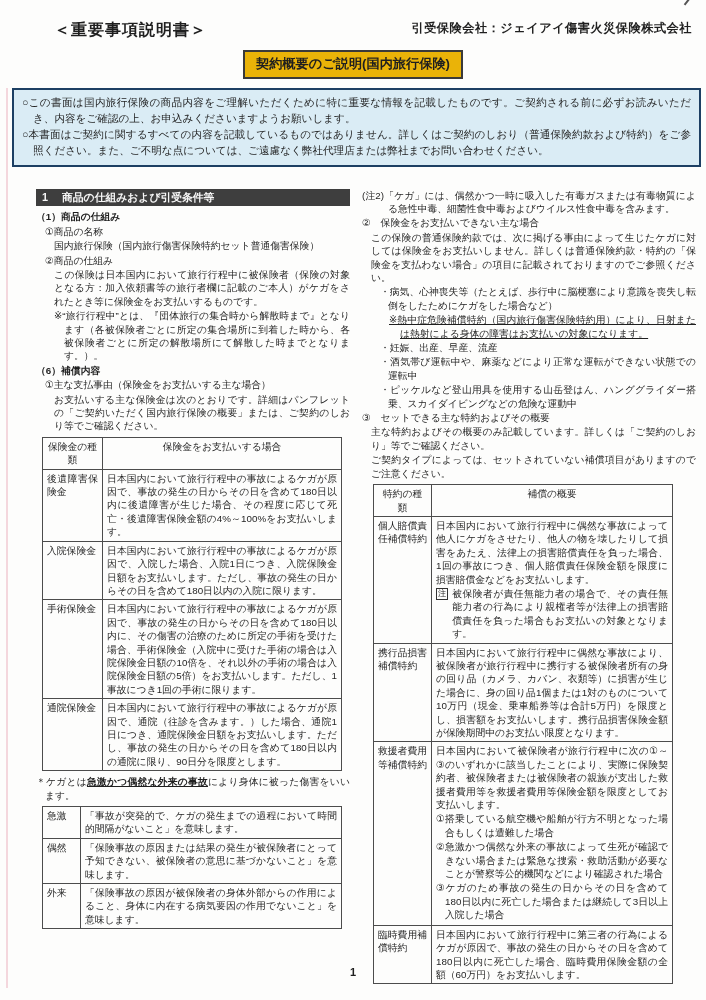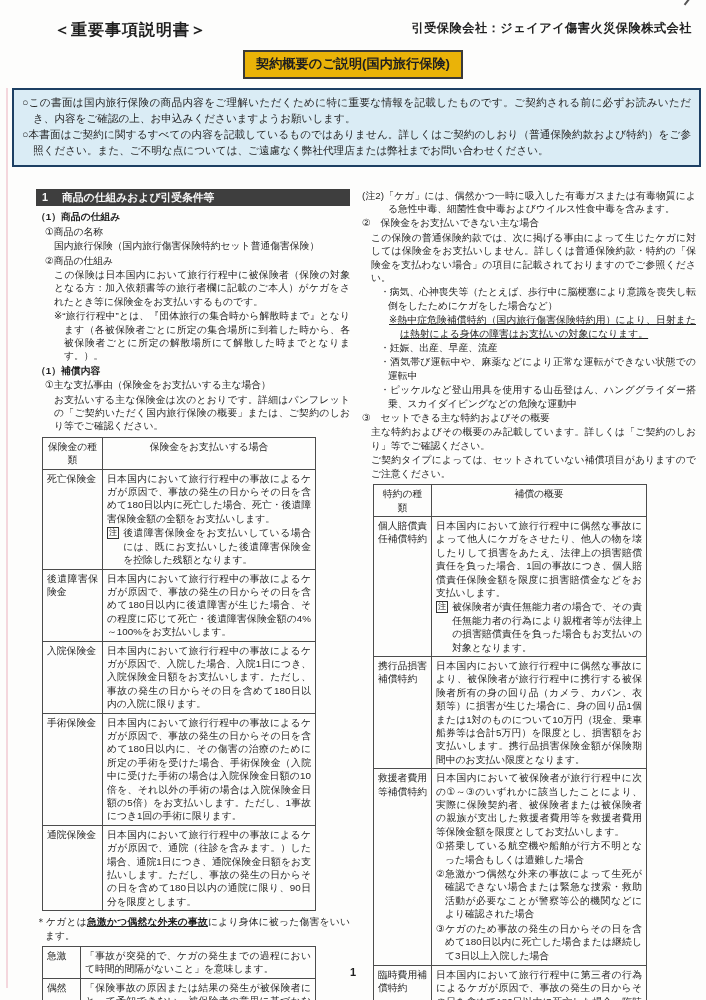--- a/index.html
+++ b/index.html
@@ -31,21 +31,21 @@
   .section-bar{background:#3e3e3e;color:#f7f7f7;font-weight:bold;font-size:10.8px;padding:1px 6px 2px;display:flex;margin-bottom:4px;}
   .section-bar .num{width:20px;}
   .bold{font-weight:bold;}
   .ind1{padding-left:9px;}
   .ind2{padding-left:18px;}
   .hang10{text-indent:-10px;padding-left:28px;}
   .hangnote{text-indent:-26px;padding-left:26px;}
   .bullet{text-indent:-8px;padding-left:26px;}
   .subnote{text-indent:-11px;padding-left:38px;text-decoration:underline;}
   
-  table{border-collapse:collapse;margin:4px 0 4px 6px;width:274px;table-layout:fixed;}
+  table{border-collapse:collapse;margin:4px 0 4px 6px;width:300px;table-layout:fixed;}
   th,td{border:1px solid #4c4c4c;padding:2px 4px;vertical-align:top;font-size:9.8px;line-height:1.37;text-align:justify;}
   th{text-align:center;font-weight:normal;}
   .t1-col1{width:60px;}
   .t2-col1{width:38px;}
   .t3-col1{width:58px;}
   .right-table{margin-left:11px;}
   td p{margin:0;}
   .note-line{display:flex;margin-top:1px;}
   .note-mark{flex:0 0 auto;border:1px solid #333;font-size:8.2px;line-height:1.2;padding:0 1px;margin:1px 4px 0 0;height:fit-content;}
   .note-text{flex:1;text-align:justify;}
@@ -81,45 +81,35 @@
         <span class="num">1</span>
         <span>商品の仕組みおよび引受条件等</span>
       </div>
 
       <p class="bold">（1）商品の仕組み</p>
       <p class="ind1">①商品の名称</p>
       <p class="ind2">国内旅行保険（国内旅行傷害保険特約セット普通傷害保険）</p>
       <p class="ind1">②商品の仕組み</p>
       <p class="ind2">この保険は日本国内において旅行行程中に被保険者（保険の対象となる方：加入依頼書等の旅行者欄に記載のご本人）がケガをされたとき等に保険金をお支払いするものです。</p>
       <p class="ind2 hang10">※“旅行行程中”とは、『団体旅行の集合時から解散時まで』となります（各被保険者ごとに所定の集合場所に到着した時から、各被保険者ごとに所定の解散場所にて解散した時までとなります。）。</p>
-      <p class="bold">（1）補償内容</p>
+      <p class="bold">（6）補償内容</p>
       <p class="ind1">①主な支払事由（保険金をお支払いする主な場合）</p>
       <p class="ind2">お支払いする主な保険金は次のとおりです。詳細はパンフレットの「ご契約いただく国内旅行保険の概要」または、ご契約のしおり等でご確認ください。</p>
 
       <table>
         <colgroup>
             <col class="t1-col1">
             <col>
           </colgroup>
         <tbody>
             <tr>
           <th>保険金の種類</th>
           <th>保険金をお支払いする場合</th>
         </tr>
         <tr>
-          <td>死亡保険金</td>
-          <td>
-            <p>日本国内において旅行行程中の事故によるケガが原因で、事故の発生の日からその日を含めて180日以内に死亡した場合、死亡・後遺障害保険金額の全額をお支払いします。</p>
-            <div class="note-line">
-              <span class="note-mark">注</span>
-              <span class="note-text">後遺障害保険金をお支払いしている場合には、既にお支払いした後遺障害保険金を控除した残額となります。</span>
-            </div>
-          </td>
-        </tr>
-        <tr>
           <td>後遺障害保険金</td>
           <td>日本国内において旅行行程中の事故によるケガが原因で、事故の発生の日からその日を含めて180日以内に後遺障害が生じた場合、その程度に応じて死亡・後遺障害保険金額の4%～100%をお支払いします。</td>
         </tr>
         <tr>
           <td>入院保険金</td>
           <td>日本国内において旅行行程中の事故によるケガが原因で、入院した場合、入院1日につき、入院保険金日額をお支払いします。ただし、事故の発生の日からその日を含めて180日以内の入院に限ります。</td>
         </tr>
         <tr>
           <td>手術保険金</td>
           <td>日本国内において旅行行程中の事故によるケガが原因で、事故の発生の日からその日を含めて180日以内に、その傷害の治療のために所定の手術を受けた場合、手術保険金（入院中に受けた手術の場合は入院保険金日額の10倍を、それ以外の手術の場合は入院保険金日額の5倍）をお支払いします。ただし、1事故につき1回の手術に限ります。</td>

